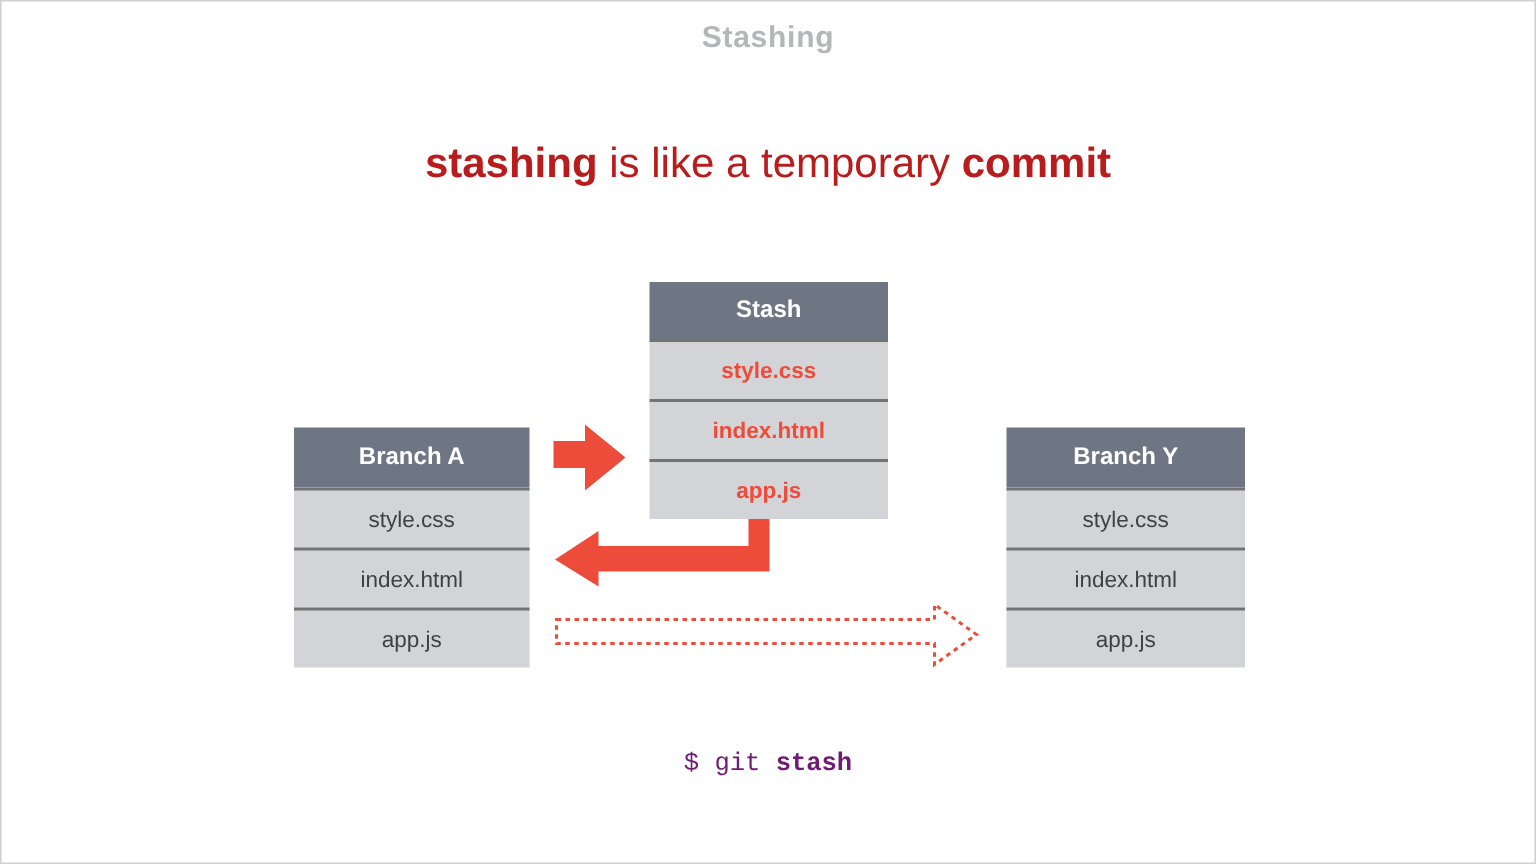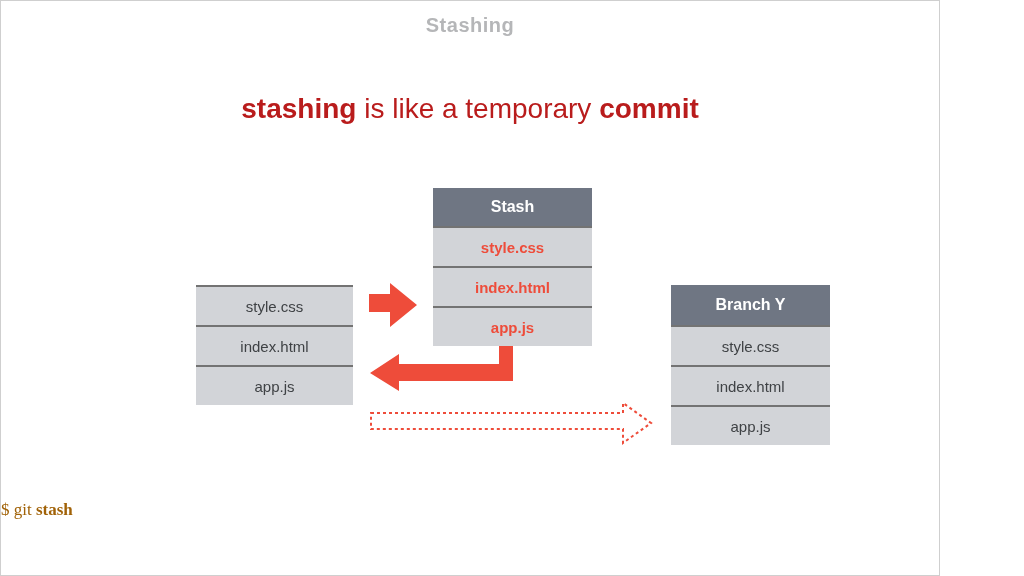--- a/index.html
+++ b/index.html
@@ -1,18 +1,18 @@
 <!DOCTYPE html>
 <html><head>
 <meta charset="utf-8">
 <style>
   html, body { margin: 0; padding: 0; background: #ffffff; }
   .slide {
     position: relative;
-    width: 940px;
+    width: 1024px;
     height: 576px;
     box-sizing: border-box;
     border: 1px solid #cfcfcf;
     background: #ffffff;
     font-family: "Liberation Sans", sans-serif;
     overflow: hidden;
   }
   .kicker {
     position: absolute;
     top: 13px;
@@ -77,43 +77,45 @@
     position: absolute;
     left: 0; top: 0;
     width: 1024px; height: 576px;
     pointer-events: none;
   }
   .command {
     position: absolute;
     top: 499px;
     left: 0;
     width: 100%;
-    font-family: Liberation Serif, serif;
+    text-align: center;
+    font-family: Liberation Mono, monospace;
     font-size: 17px;
-    color: #a16207;
+    color: #701a75;
   }
   .command .b { font-weight: 700; }
 </style>
 </head>
 <body>
 
 <div class="slide">
 
   <div class="kicker">Stashing</div>
 
   <div class="title"><span class="b">stashing</span><span> is like a temporary </span><span class="b">commit</span></div>
 
   <div class="filebox" id="stash-box">
     <div class="filebox-header">Stash</div>
     <div class="filebox-row red">style.css</div>
     <div class="filebox-row red">index.html</div>
     <div class="filebox-row red">app.js</div>
   </div>
 
   <div class="filebox" id="branch-a-box">
+    <div class="filebox-header">Branch A</div>
     <div class="filebox-row">style.css</div>
     <div class="filebox-row">index.html</div>
     <div class="filebox-row">app.js</div>
   </div>
 
   <div class="filebox" id="branch-y-box">
     <div class="filebox-header">Branch Y</div>
     <div class="filebox-row">style.css</div>
     <div class="filebox-row">index.html</div>
     <div class="filebox-row">app.js</div>

